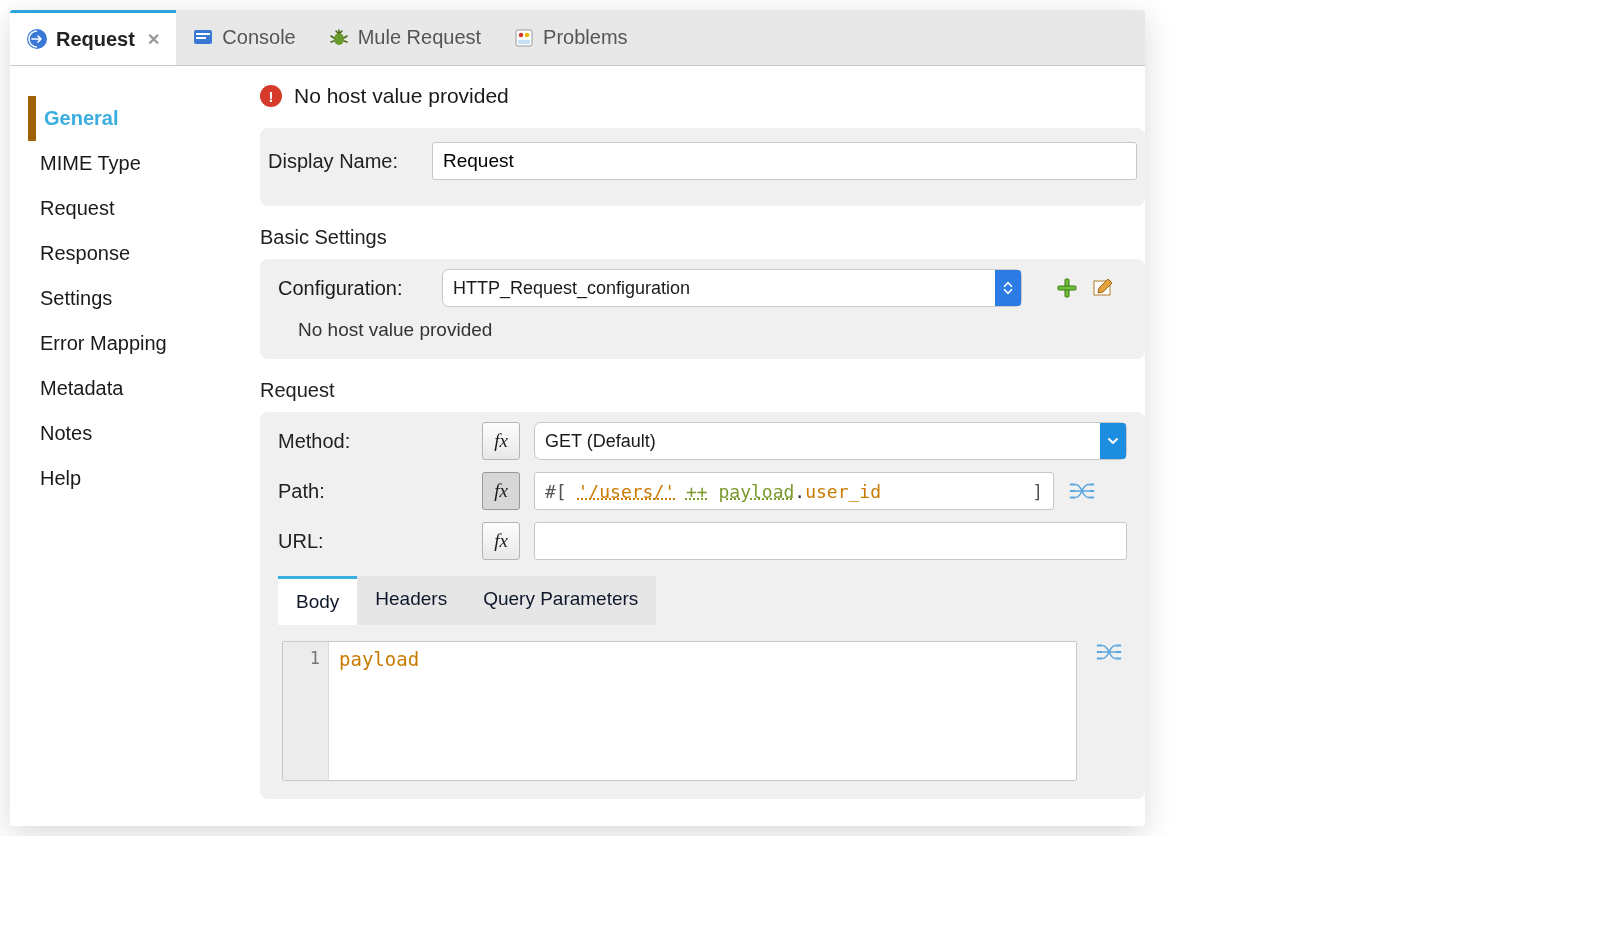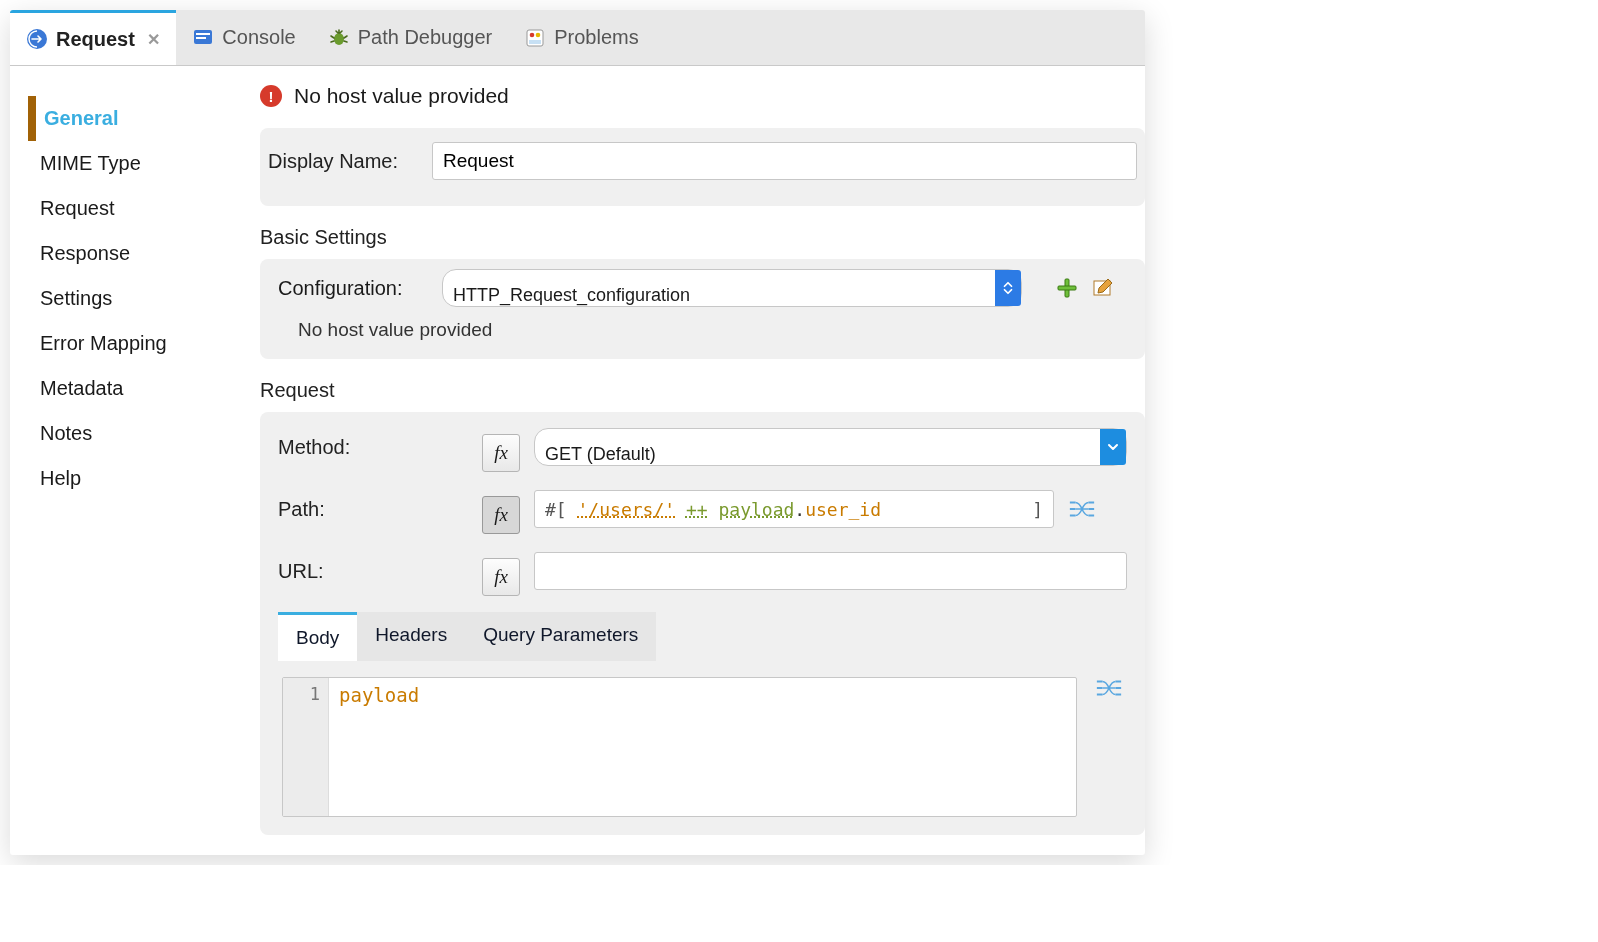--- a/index.html
+++ b/index.html
@@ -114,22 +114,22 @@
 .section-title {
   font-size: 20px;
   color: #222;
   margin: 4px 0 10px 20px;
 }
 .section-inner {
   display: flex; align-items: center; gap: 14px;
 }
 .select-wrap {
   position: relative; flex: 1; height: 38px;
-  background: #fff; border: 1px solid #c7c7c7; border-radius: 14px;
-  display: flex; align-items: flex-end; padding: 0 10px;
+  background: #fff; border: 1px solid #c7c7c7; border-radius: 7px;
+  display: flex; align-items: center; padding: 0 10px;
 }
 .select-caret {
   position: absolute; right: 0; top: 0; bottom: 0; width: 26px;
   background: #2c7be5; border-radius: 0 3px 3px 0;
   display: flex; align-items: center; justify-content: center;
 }
 .select-caret.blue2 { background: #1d8de0; }
 .caret-svg { width: 12px; height: 14px; }
 .plus-icon {
   width: 22px; height: 22px;
@@ -141,21 +141,20 @@
   margin: 12px 0 0 20px; font-size: 19px; color: #333;
 }
 .fx-btn {
   width: 38px; height: 38px;
   border: 1px solid #b5b5b5;
   background: linear-gradient(#fdfdfd,#e8e8e8);
   border-radius: 3px;
   display: flex; align-items: center; justify-content: center;
   font-style: italic; font-family: Georgia, serif; font-size: 19px;
   cursor: pointer;
-  margin-top: 12px;
 }
 .fx-btn.active { background: #d7d7d7; border-color: #999; }
 .expr-input {
   flex: 1; height: 38px; border: 1px solid #c7c7c7; border-radius: 3px;
   background: #fff; display: flex; align-items: center; padding: 0 10px;
   font-family: ui-monospace, Menlo, Consolas, monospace; font-size: 18px;
   position: relative;
 }
 .expr-input .br { color: #555; }
 .expr-input .str { color: #c97b00; text-decoration: underline dotted; }
@@ -219,21 +218,21 @@
       </span>
       <span>Console</span>
     </div>
     <div class="tab">
       <span class="icon">
         <svg width="22" height="22" viewBox="0 0 22 22">
             <ellipse cx="11" cy="12" rx="5" ry="6" fill="#6a9b2d"></ellipse>
             <path d="M3 9l3 2M3 15l3-1M19 9l-3 2M19 15l-3-1M11 3v3M8 4l2 2M14 4l-2 2" stroke="#4a6b1d" stroke-width="1.6" fill="none" stroke-linecap="round"></path>
           </svg>
       </span>
-      <span>Path Debugger</span>
+      <span>Mule Request</span>
     </div>
     <div class="tab">
       <span class="icon">
         <svg width="22" height="22" viewBox="0 0 22 22">
             <rect x="3" y="3" width="16" height="16" rx="2" fill="#fff" stroke="#999"></rect>
             <circle cx="8" cy="8" r="2.3" fill="#d63a2b"></circle>
             <circle cx="14" cy="8" r="2.3" fill="#e6b800"></circle>
             <rect x="5" y="13" width="12" height="4" fill="#c7e0f4"></rect>
           </svg>
       </span>

